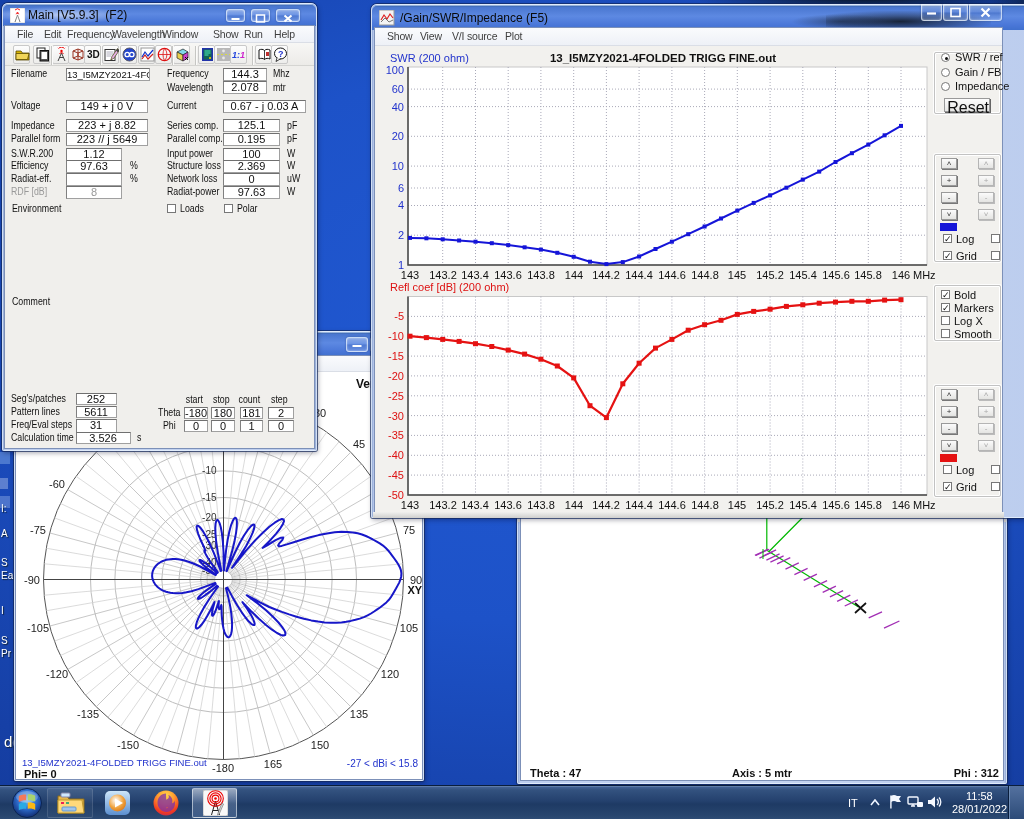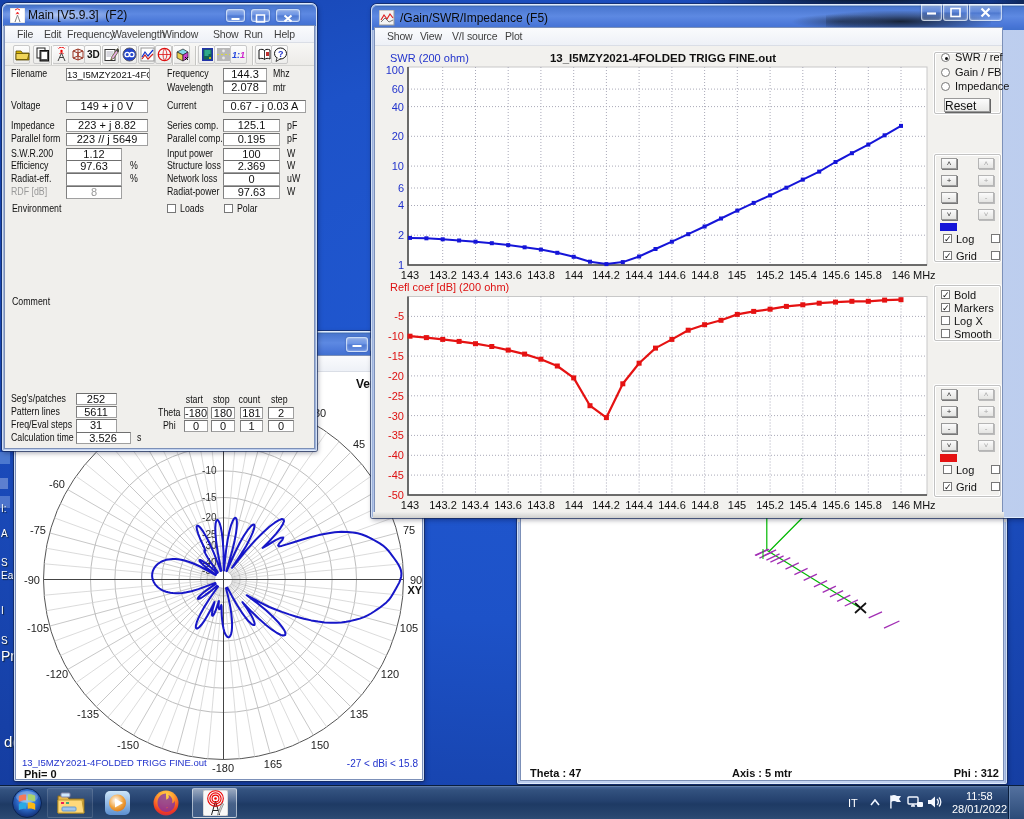--- a/index.html
+++ b/index.html
@@ -27,21 +27,21 @@
 .arr{position:absolute;width:16px;height:11px;background:linear-gradient(180deg,#fbfbfb,#e4e4e2);border:1px solid #999;box-shadow:1px 1px 0 #777;font-size:8px;text-align:center;line-height:10px;color:#333}
 .arr.dim{color:#aaa;border-color:#b5b5b5;box-shadow:1px 1px 0 #bbb}
 .txt{position:absolute;white-space:nowrap}
 </style></head><body>
 <div class="deskblob"></div>
 <div class="deskblob2"></div>
 <div class="txt" style="left:1px;top:557px;font-size:10px;color:#fff;text-shadow:1px 1px 1px #123">S</div>
 <div class="txt" style="left:1px;top:570px;font-size:10px;color:#fff;text-shadow:1px 1px 1px #123">Ea</div>
 <div class="txt" style="left:1px;top:605px;font-size:10px;color:#fff;text-shadow:1px 1px 1px #123">I</div>
 <div class="txt" style="left:1px;top:635px;font-size:10px;color:#fff;text-shadow:1px 1px 1px #123">S</div>
-<div class="txt" style="left:1px;top:648px;font-size:14px;color:#fff;text-shadow:1px 1px 1px #123">Pr</div>
+<div class="txt" style="left:1px;top:648px;font-size:10px;color:#fff;text-shadow:1px 1px 1px #123">Pr</div>
 <div class="txt" style="left:4px;top:733px;font-size:15px;color:#fff;text-shadow:1px 1px 1px #123">de</div>
 <div class="txt" style="left:1px;top:503px;font-size:10px;color:#fff;text-shadow:1px 1px 1px #123">I:</div>
 <div class="txt" style="left:1px;top:528px;font-size:10px;color:#fff;text-shadow:1px 1px 1px #123">A</div>
 <div class="abs" style="left:0px;top:452px;width:10px;height:12px;background:rgba(150,190,240,.4)"></div>
 <div class="abs" style="left:0px;top:478px;width:8px;height:11px;background:rgba(220,230,250,.35)"></div>
 <div class="abs" style="left:0px;top:496px;width:10px;height:12px;background:rgba(200,220,255,.3)"></div>
 <div class="win" style="left:14px;top:331px;width:410px;height:450px">
     <div class="tbar" style="height:24px"></div>
     <div class="abs" style="left:8px;top:5px;width:14px;height:14px"><svg width="14" height="14">
         <circle cx="7" cy="7" r="6" fill="#fff" stroke="#888"></circle>
@@ -415,21 +415,21 @@
       </svg>
       <div class="gb" style="left:559px;top:24px;width:67px;height:62px"></div>
       <div class="abs" style="left:566px;top:25px;width:9px;height:9px;border-radius:50%;background:#fff;border:1px solid #777">
         <div style="position:absolute;left:2.5px;top:2.5px;width:3px;height:3px;border-radius:50%;background:#111"></div>
       </div>
       <div class="txt" style="left:580px;top:23px;font-size:11px;color:#111">SWR / ref</div>
       <div class="abs" style="left:566px;top:40px;width:9px;height:9px;border-radius:50%;background:#fff;border:1px solid #777"></div>
       <div class="txt" style="left:580px;top:38px;font-size:11px;color:#111">Gain / FB</div>
       <div class="abs" style="left:566px;top:54px;width:9px;height:9px;border-radius:50%;background:#fff;border:1px solid #777"></div>
       <div class="txt" style="left:580px;top:52px;font-size:11px;color:#111">Impedance</div>
-      <div class="abs" style="left:569px;top:70px;width:46px;height:14px;background:linear-gradient(180deg,#fcfcfc,#e8e8e6);border:1px solid #999;box-shadow:1px 1px 0 #666;font-size:12px;text-align:left;color:#111">Reset</div>
+      <div class="abs" style="left:569px;top:70px;width:46px;height:14px;background:linear-gradient(180deg,#fcfcfc,#e8e8e6);border:1px solid #999;box-shadow:1px 1px 0 #666;font-size:16px;text-align:right;color:#111">Reset</div>
       <div class="gb" style="left:559px;top:126px;width:67px;height:108px"></div>
       <div class="arr" style="left:566px;top:130px">˄</div>
       <div class="arr dim" style="left:603px;top:130px">˄</div>
       <div class="arr" style="left:566px;top:147px">+</div>
       <div class="arr dim" style="left:603px;top:147px">+</div>
       <div class="arr" style="left:566px;top:164px">-</div>
       <div class="arr dim" style="left:603px;top:164px">-</div>
       <div class="arr" style="left:566px;top:181px">˅</div>
       <div class="arr dim" style="left:603px;top:181px">˅</div>
       <div class="abs" style="left:565px;top:195px;width:17px;height:8px;background:#1515d8"></div>

